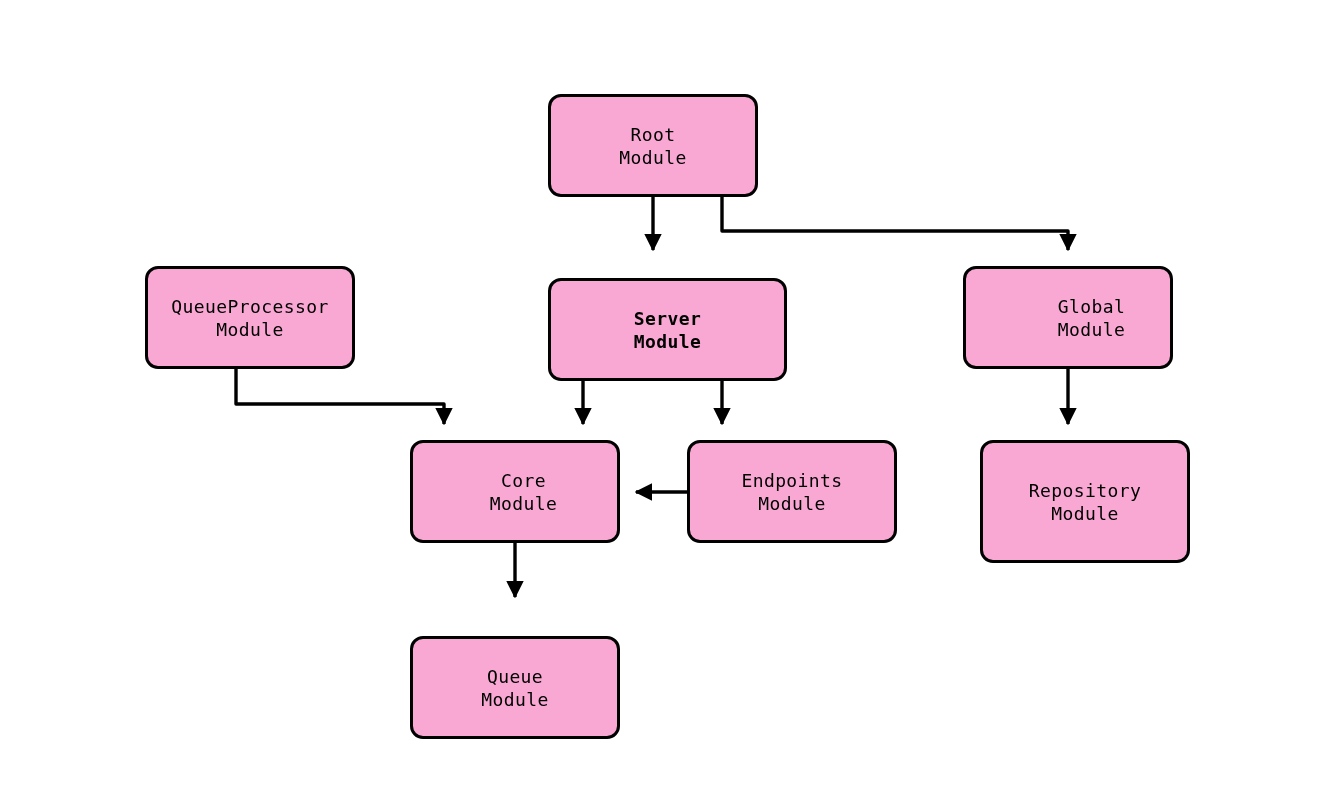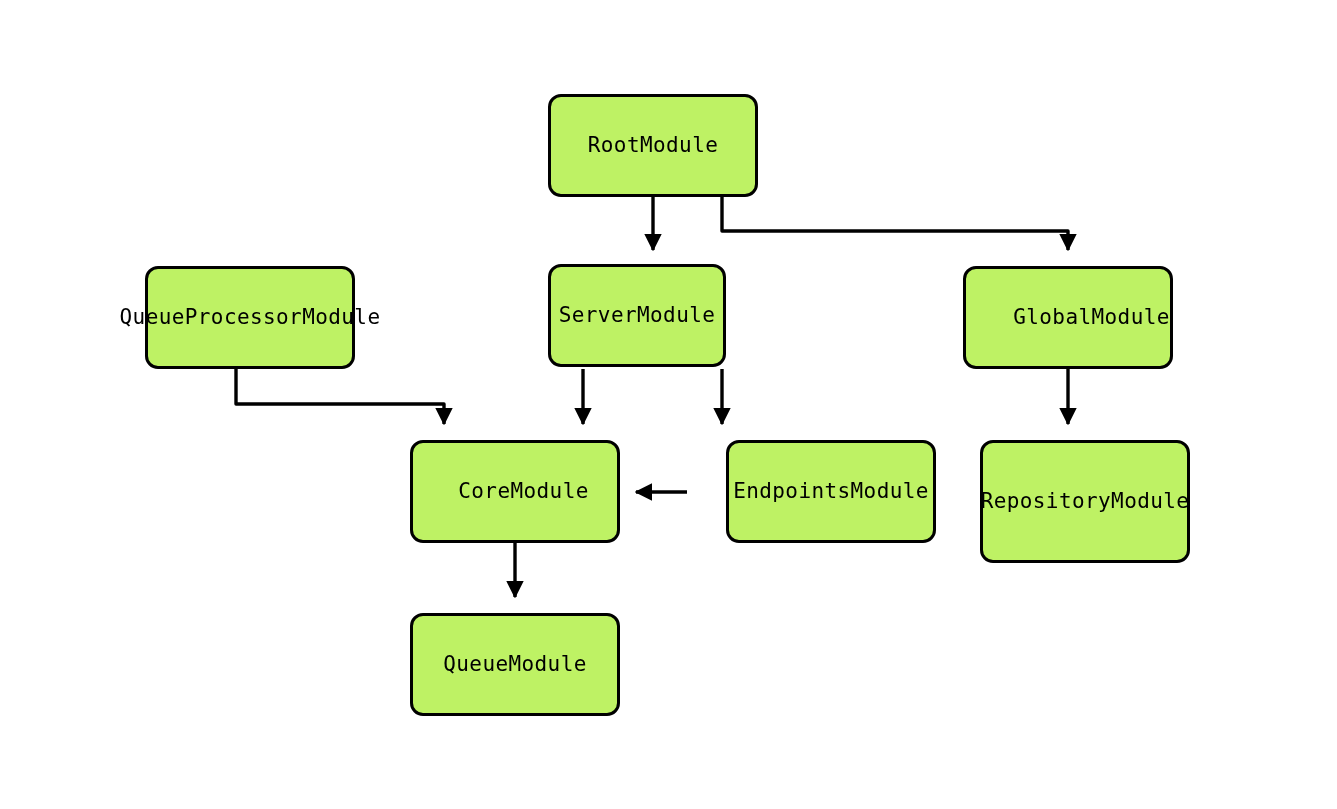--- a/index.html
+++ b/index.html
@@ -19,29 +19,29 @@
     position: absolute;
     left: 0;
     top: 0;
     width: 1337px;
     height: 809px;
     pointer-events: none;
   }
   .node {
     position: absolute;
     box-sizing: border-box;
-    background: #bef264;
+    background: #f9a8d4;
     border: 3px solid #000000;
     border-radius: 13px;
     display: flex;
-    flex-direction: row;
+    flex-direction: column;
     align-items: center;
     justify-content: center;
     color: #000000;
-    font-size: 21px;
+    font-size: 18px;
     line-height: 23px;
     letter-spacing: 0.4px;
     white-space: pre;
     text-align: center;
   }
   .node .line1, .node .line2 { display: block; }
 </style>
 </head>
 <body>
 
@@ -74,43 +74,43 @@
   <div class="node" style="left:548px; top:94px; width:210px; height:103px;">
     <span class="line1">Root</span>
     <span class="line2">Module</span>
   </div>
 
   <div class="node" style="left:133px; top:266px; width:210px; height:103px;margin-left:12px;">
     <span class="line1">QueueProcessor</span>
     <span class="line2">Module</span>
   </div>
 
-  <div class="node" style="left:548px; top:264px; width:178px; height:103px;">
+  <div class="node" style="left:548px; top:278px; width:239px; height:103px;font-weight:bold;">
     <span class="line1">Server</span>
     <span class="line2">Module</span>
   </div>
 
   <div class="node" style="left:963px; top:266px; width:210px; height:103px;padding-left:47px;">
     <span class="line1">Global</span>
     <span class="line2">Module</span>
   </div>
 
   <div class="node" style="left:410px; top:440px; width:210px; height:103px;padding-left:17px;">
     <span class="line1">Core</span>
     <span class="line2">Module</span>
   </div>
 
-  <div class="node" style="left:726px; top:440px; width:210px; height:103px;">
+  <div class="node" style="left:687px; top:440px; width:210px; height:103px;">
     <span class="line1">Endpoints</span>
     <span class="line2">Module</span>
   </div>
 
   <div class="node" style="left:963px; top:440px; width:210px; height:123px;margin-left:17px;">
     <span class="line1">Repository</span>
     <span class="line2">Module</span>
   </div>
 
-  <div class="node" style="left:410px; top:613px; width:210px; height:103px;">
+  <div class="node" style="left:410px; top:636px; width:210px; height:103px;">
     <span class="line1">Queue</span>
     <span class="line2">Module</span>
   </div>
 
 </div>
 
 </body></html>

